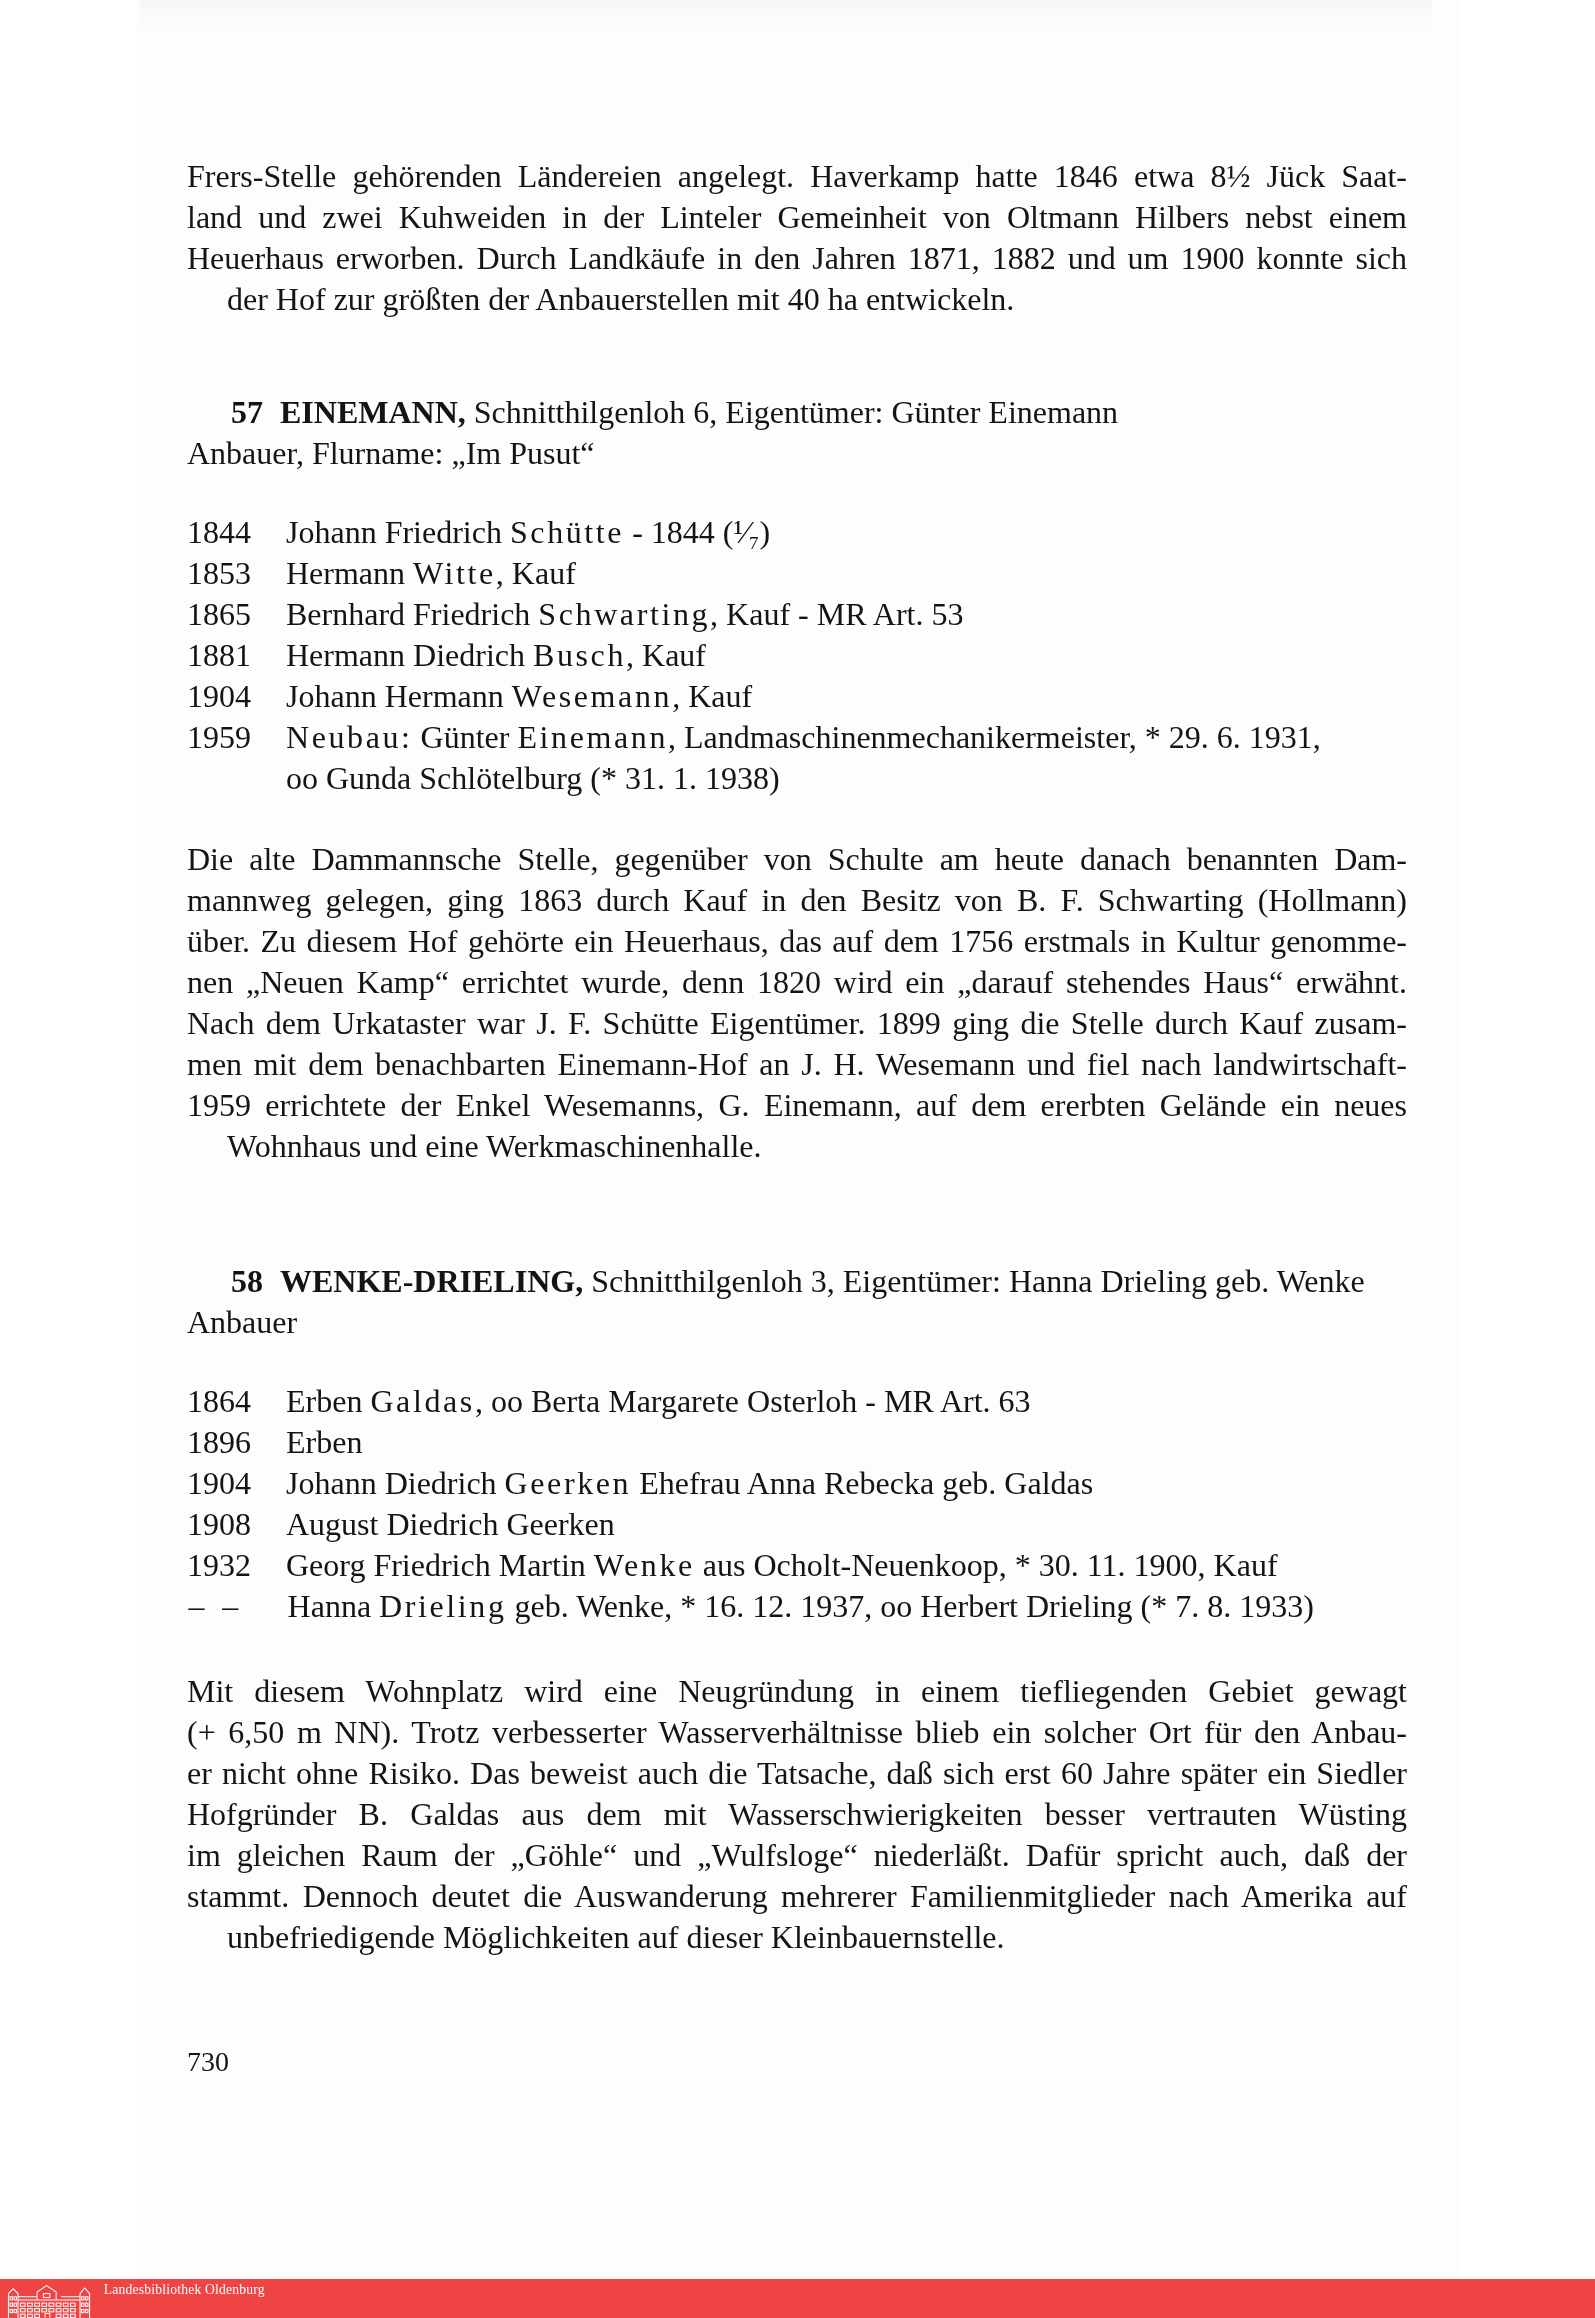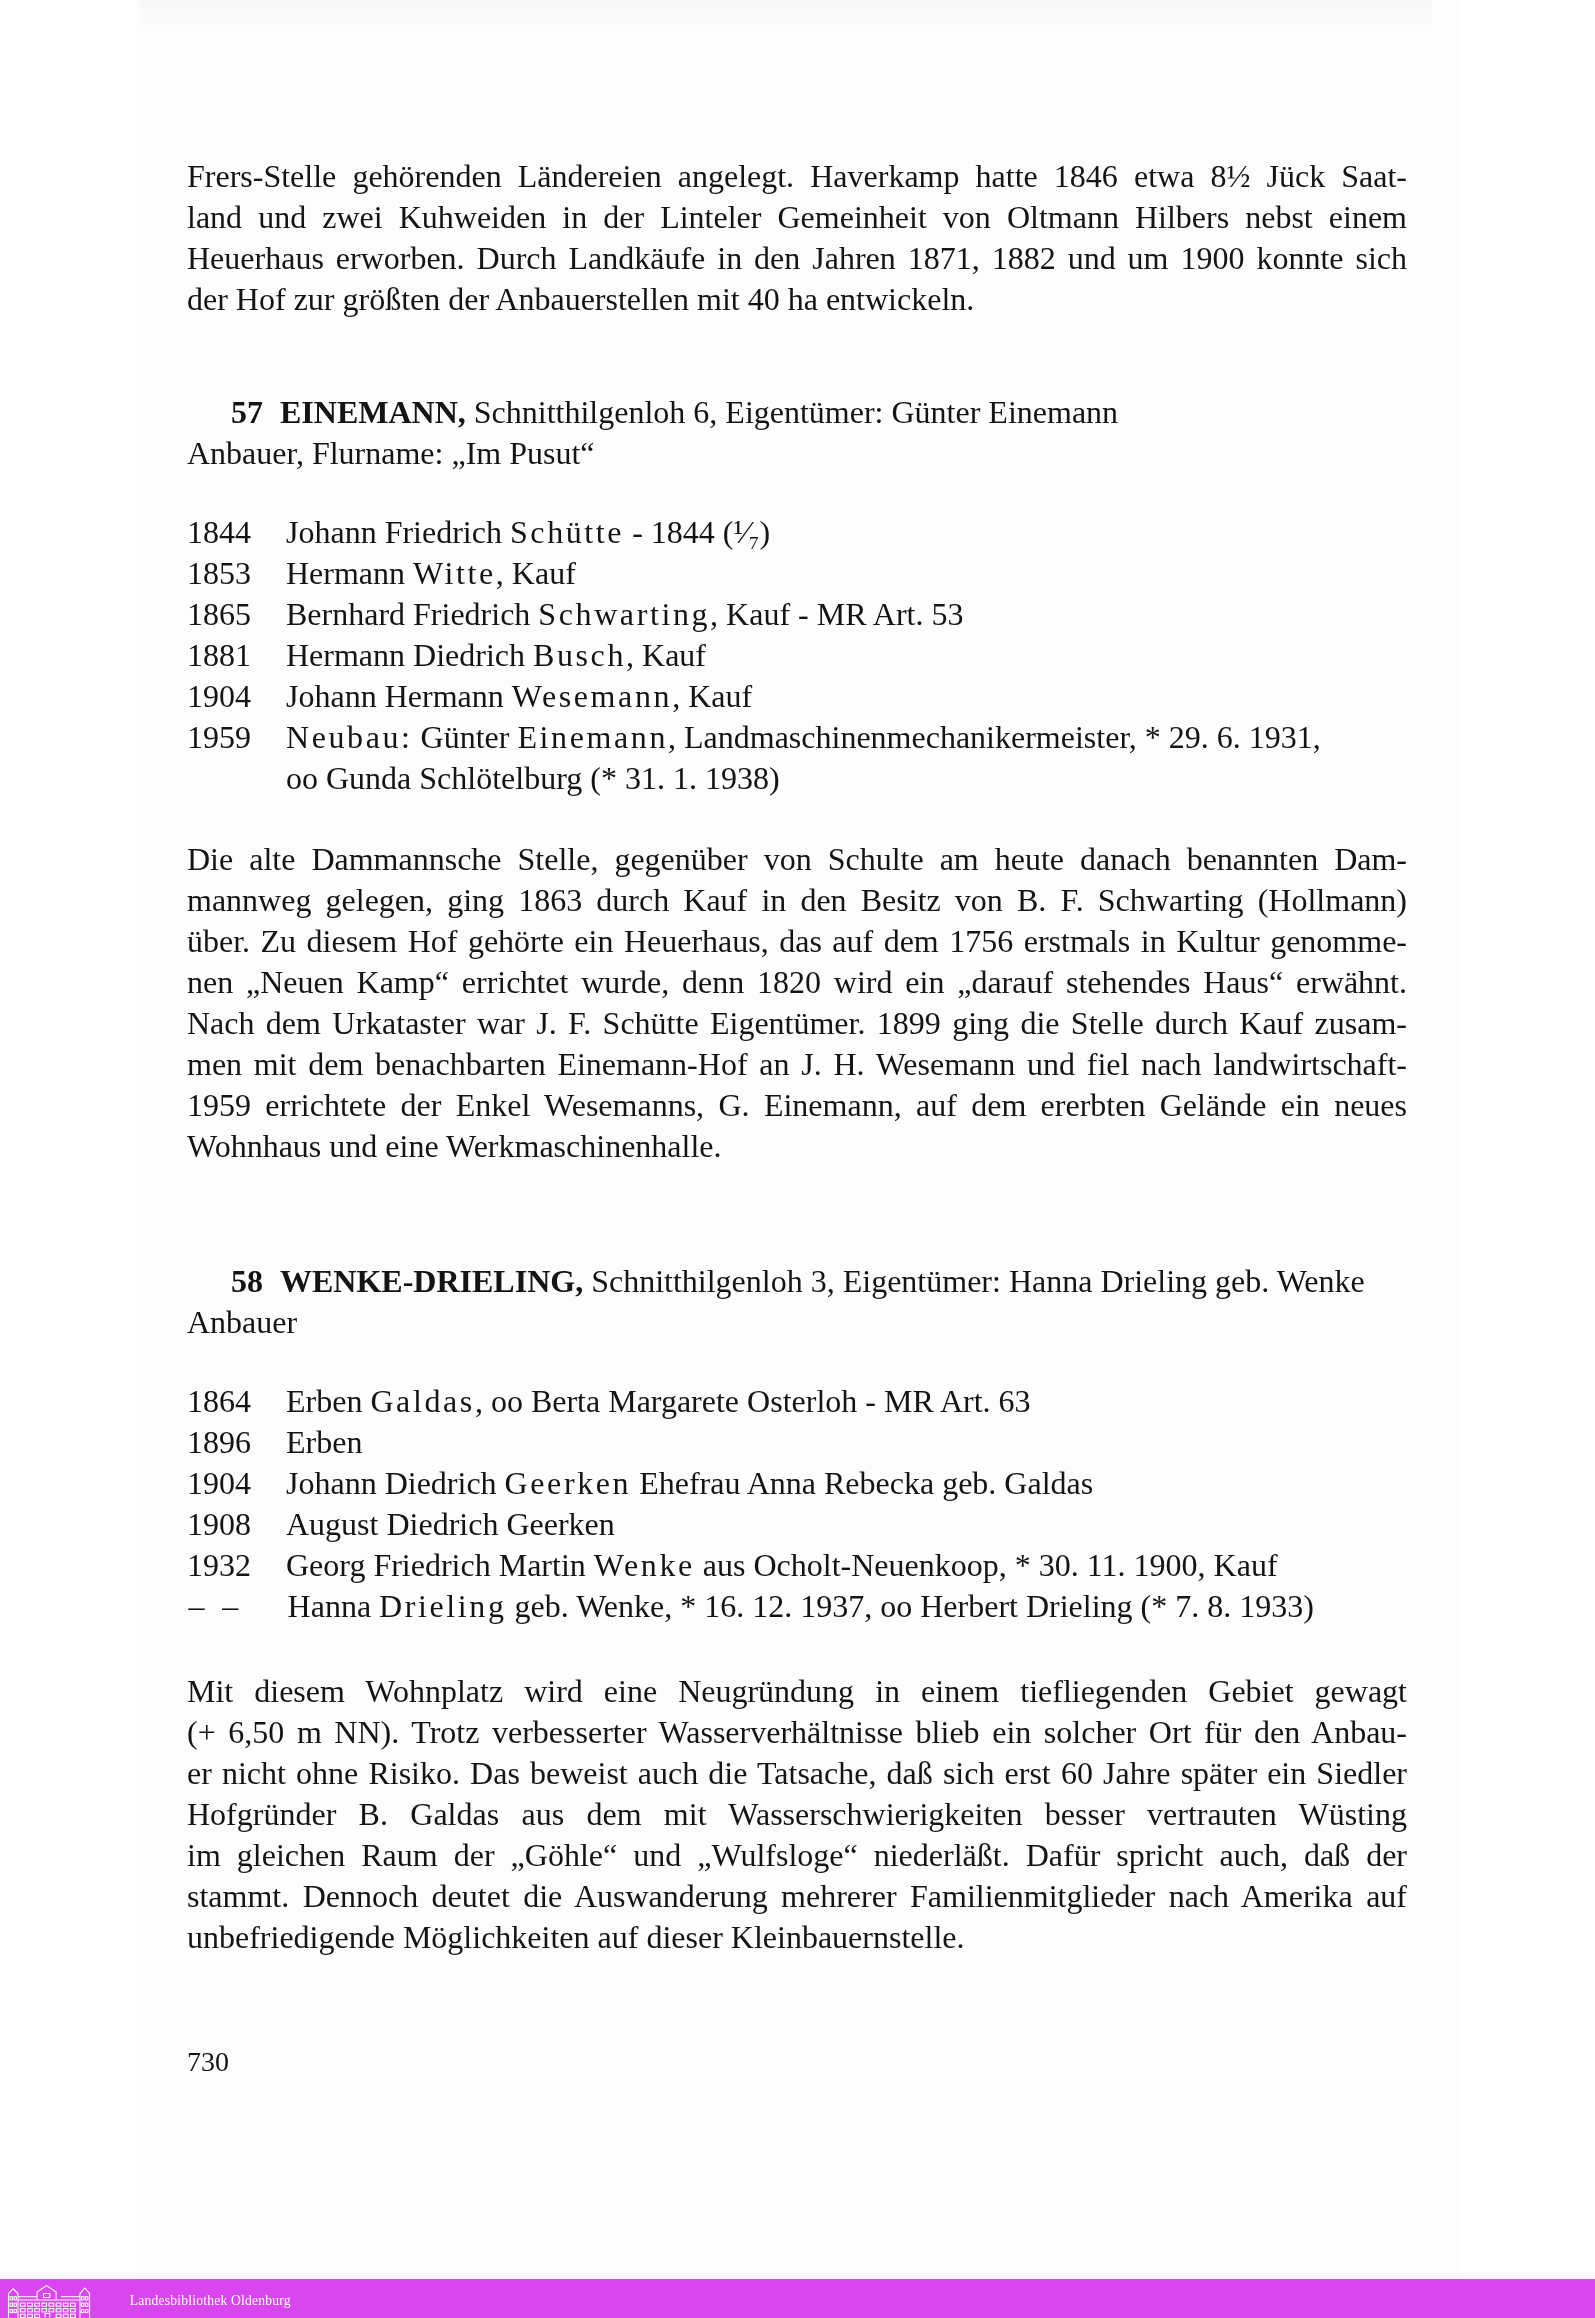--- a/index.html
+++ b/index.html
@@ -52,20 +52,21 @@
       text-align: justify;
     }
     .para .line {
       display: block;
       text-align: justify;
       text-align-last: justify;
       white-space: nowrap;
     }
     .para .line.last {
       text-align-last: left;
+      margin-left: 40px;
     }
     .entry-head {
       margin: 0;
     }
     .entry-head .num,
     .entry-head .name {
       font-weight: bold;
     }
     .entry-head .num {
       display: inline-block;
@@ -110,24 +111,22 @@
       top: 2043px;
       font-size: 28px;
       line-height: 38px;
     }
     .footer-bar {
       position: absolute;
       left: 0;
       top: 2279px;
       width: 1595px;
       height: 40px;
-      background: #d946ef;
+      background: #ef4444;
       display: flex;
-      align-items: center;
-      gap: 26px;
     }
     .footer-logo {
       width: 88px;
       height: 35px;
       margin-left: 4.8px;
       margin-top: 4.8px;
     }
     .footer-text {
       color: #ffffff;
       font-size: 13.6px;

